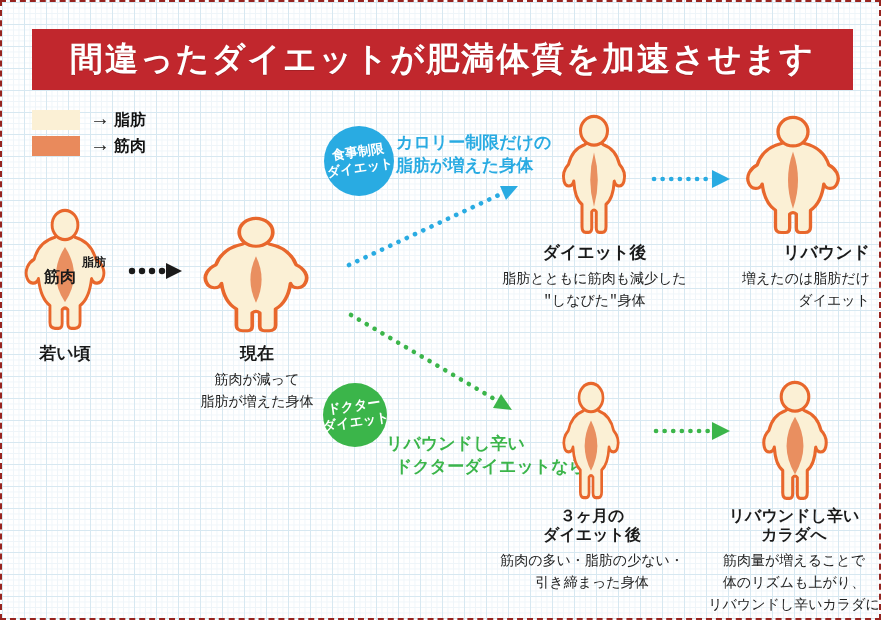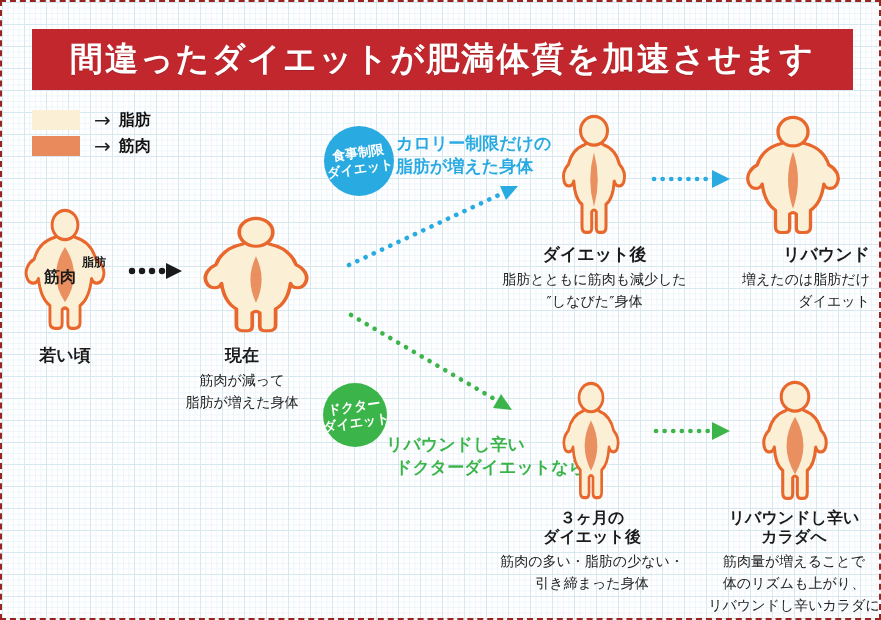--- a/index.html
+++ b/index.html
@@ -6,20 +6,21 @@
   body{font-family:"DejaVu Sans","Liberation Sans",sans-serif;}
   .frame{
     position:relative;width:881px;height:620px;box-sizing:border-box;
     border:2px dashed #97241f;background-color:#ffffff;overflow:hidden;
     background-image:
       linear-gradient(#d7e8f1 1px, transparent 1px),
       linear-gradient(90deg,#d7e8f1 1px, transparent 1px),
       linear-gradient(#eef5f9 1px, transparent 1px),
       linear-gradient(90deg,#eef5f9 1px, transparent 1px);
     background-size:22px 22px,22px 22px,5.5px 5.5px,5.5px 5.5px;
+    font-family:Liberation Mono, monospace;
   }
   .banner{
     position:absolute;left:30px;top:27px;width:821px;height:61px;
     background:#c1272d;color:#ffffff;font-weight:bold;font-size:33px;
     display:flex;align-items:center;justify-content:center;letter-spacing:2px;
     text-shadow:0 1px 0 rgba(0,0,0,.15);
   }
   
   .legend{position:absolute;left:30px;top:105px;}
   .legend-row{display:flex;align-items:center;height:26px;}
@@ -118,21 +119,21 @@
     <div class="h">若い頃</div>
   </div>
 
   <div class="fig" style="left:198px;top:214px;width:112px;height:124px;">
     <svg viewBox="0 0 120 160" preserveAspectRatio="none">
       <path class="body-shape" d="M46,36 C52,31 68,31 74,36 C90,40 99,50 103,63 C111,67 117,77 113,86 C110,94 100,95 97,87 C95,103 90,114 81,120 L81,141 Q81,148 74,148 L69,148 Q64,148 64,142 L64,125 Q60,121 56,125 L56,142 Q56,148 51,148 L46,148 Q39,148 39,141 L39,120 C30,114 25,103 23,87 C20,95 10,94 7,86 C3,77 9,67 17,63 C21,50 30,40 46,36 Z"></path>
       <circle class="body-shape" cx="60" cy="21" r="18"></circle>
       <path class="muscle-shape" d="M60,52 Q72,82 60,112 Q48,82 60,52 Z"></path>
     </svg>
   </div>
-  <div class="cap" style="left:170px;top:343px;width:140px;">
+  <div class="cap" style="left:185px;top:343px;width:140px;">
     <div class="h">現在</div>
     <div class="t">筋肉が減って</div>
     <div class="t">脂肪が増えた身体</div>
   </div>
 
   <div class="badge badge-blue">
     <div class="badge-text">
       <div>食事制限</div>
       <div>ダイエット</div>
     </div>

